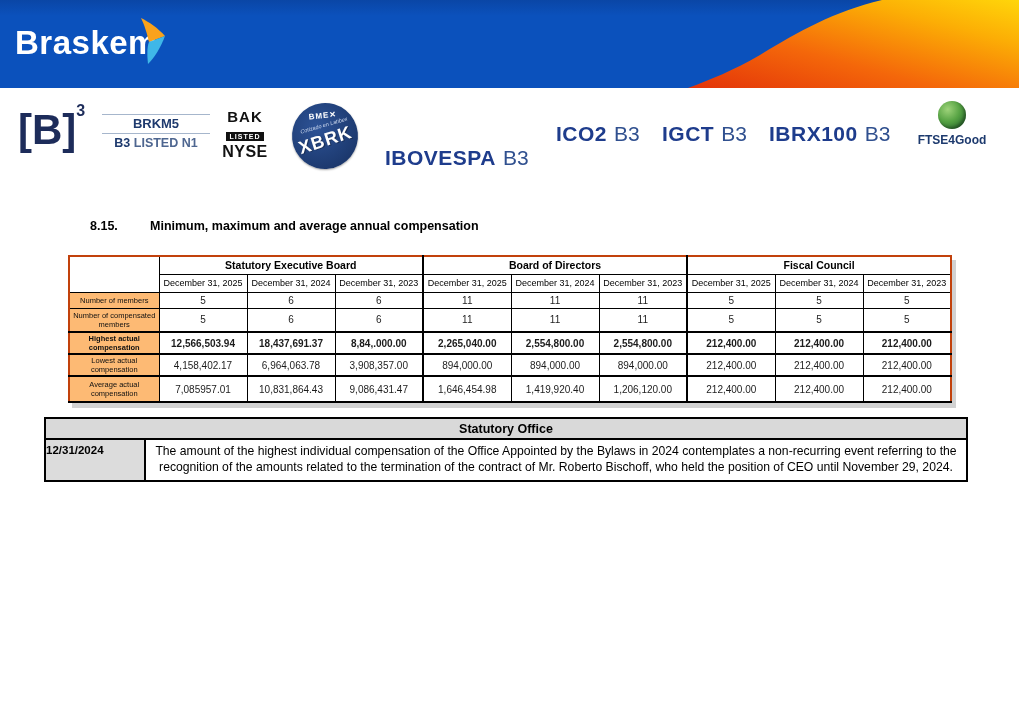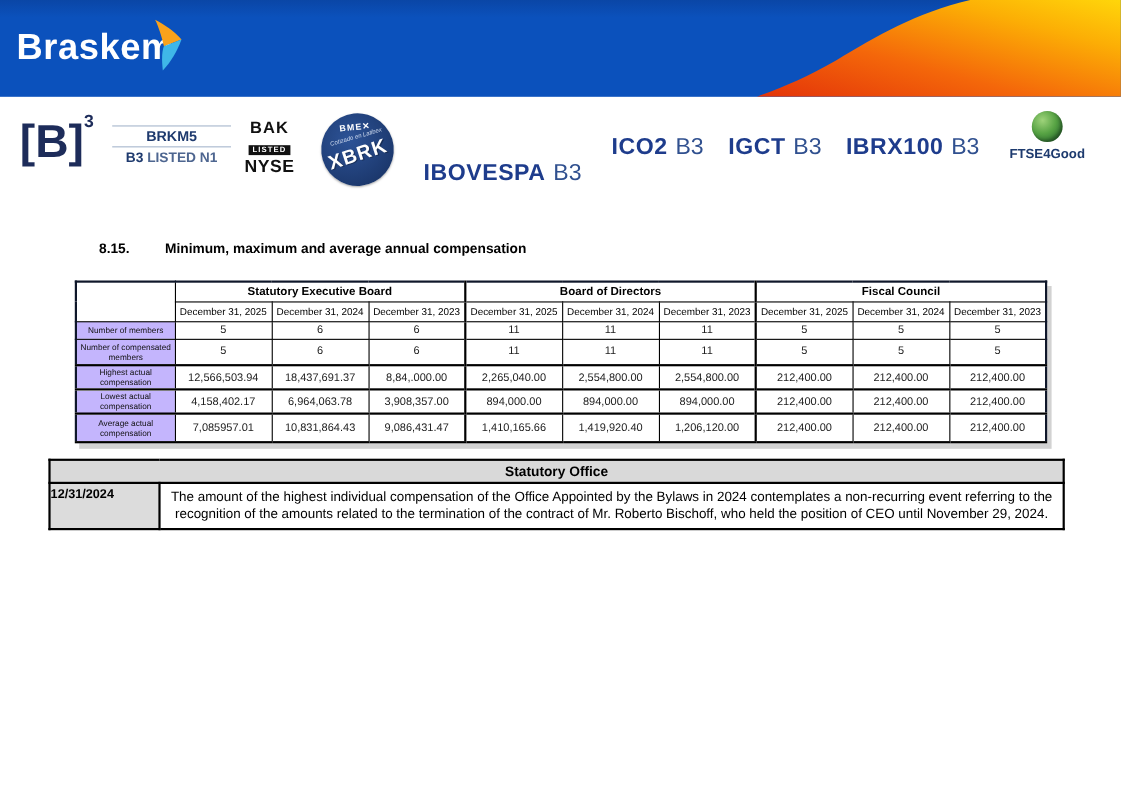--- a/index.html
+++ b/index.html
@@ -55,36 +55,36 @@
                  box-shadow:inset -2px -2px 3px rgba(0,0,0,0.3); }
   .ftse .lbl { margin-top:4px; color:#1d3a6e; font-size:12px; font-weight:600; }
 
   
   .heading { position:absolute; top:219px; left:0; width:100%; font-size:12.5px; font-weight:700; color:#000; }
   .heading .num { position:absolute; left:90px; }
   .heading .ttl { position:absolute; left:150px; }
 
   
   .ctable { position:absolute; left:68px; top:255px; width:882px; border-collapse:collapse;
-            table-layout:fixed; background:#fff; border:2px solid #0f172a;
+            table-layout:fixed; background:#fff; border:2px solid #c2410c;
             box-shadow:4px 5px 0 #d2d2d2; }
   .ctable td { border:1px solid #000; text-align:center; vertical-align:middle;
                overflow:hidden; padding:0 2px; }
   .ctable col.lblcol { width:90px; }
   .ctable col.vcol { width:88px; }
   .ctable .grp { font-size:10.5px; font-weight:600; height:18px; }
   .ctable .dh  { font-size:9px; font-weight:400; height:18px; }
-  .ctable .lbl { background:#c4b5fd; font-size:7.5px; line-height:1.2; color:#111; }
+  .ctable .lbl { background:#fdba74; font-size:7.5px; line-height:1.2; color:#111; }
   .ctable .num { font-size:10px; color:#1c1c1c; }
   .ctable .gsep { border-left-width:2px; }
   .ctable tr.thick td { border-top-width:2px; }
   .ctable tr.last td { border-bottom-width:2px; }
   .ctable tr.r1 { height:16px; }
   .ctable tr.r2 { height:24px;padding-left:10px; }
-  .ctable tr.r3 { height:22px; }
+  .ctable tr.r3 { height:22px;font-weight:bold; }
   .ctable tr.r4 { height:22px; }
   .ctable tr.r5 { height:26px; }
 
   
   .otable { position:absolute; left:44px; top:417px; width:924px; border-collapse:collapse; background:#fff; }
   .otable td { border:2px solid #000; }
   .otable .ohead { background:#d9d9d9; font-size:12.5px; font-weight:700; text-align:center; height:21px; }
   .otable .odate { width:100px; background:#dcdcdc; font-size:11.5px; font-weight:700;
                    text-align:left; vertical-align:top; padding-top:4px; }
   .otable .onote { font-size:12.2px; color:#000; text-align:center; line-height:1.32; padding:3px 6px 5px 6px; }
@@ -237,21 +237,21 @@
         <td class="num">894,000.00</td>
         <td class="num gsep">212,400.00</td>
         <td class="num">212,400.00</td>
         <td class="num">212,400.00</td>
       </tr>
       <tr class="r5 thick last">
         <td class="lbl">Average actual compensation</td>
         <td class="num">7,085957.01</td>
         <td class="num">10,831,864.43</td>
         <td class="num">9,086,431.47</td>
-        <td class="num gsep">1,410,165.66</td>
+        <td class="num gsep">1,646,454.98</td>
         <td class="num">1,419,920.40</td>
         <td class="num">1,206,120.00</td>
         <td class="num gsep">212,400.00</td>
         <td class="num">212,400.00</td>
         <td class="num">212,400.00</td>
       </tr>
     </tbody>
   </table>
 
   <table class="otable">

